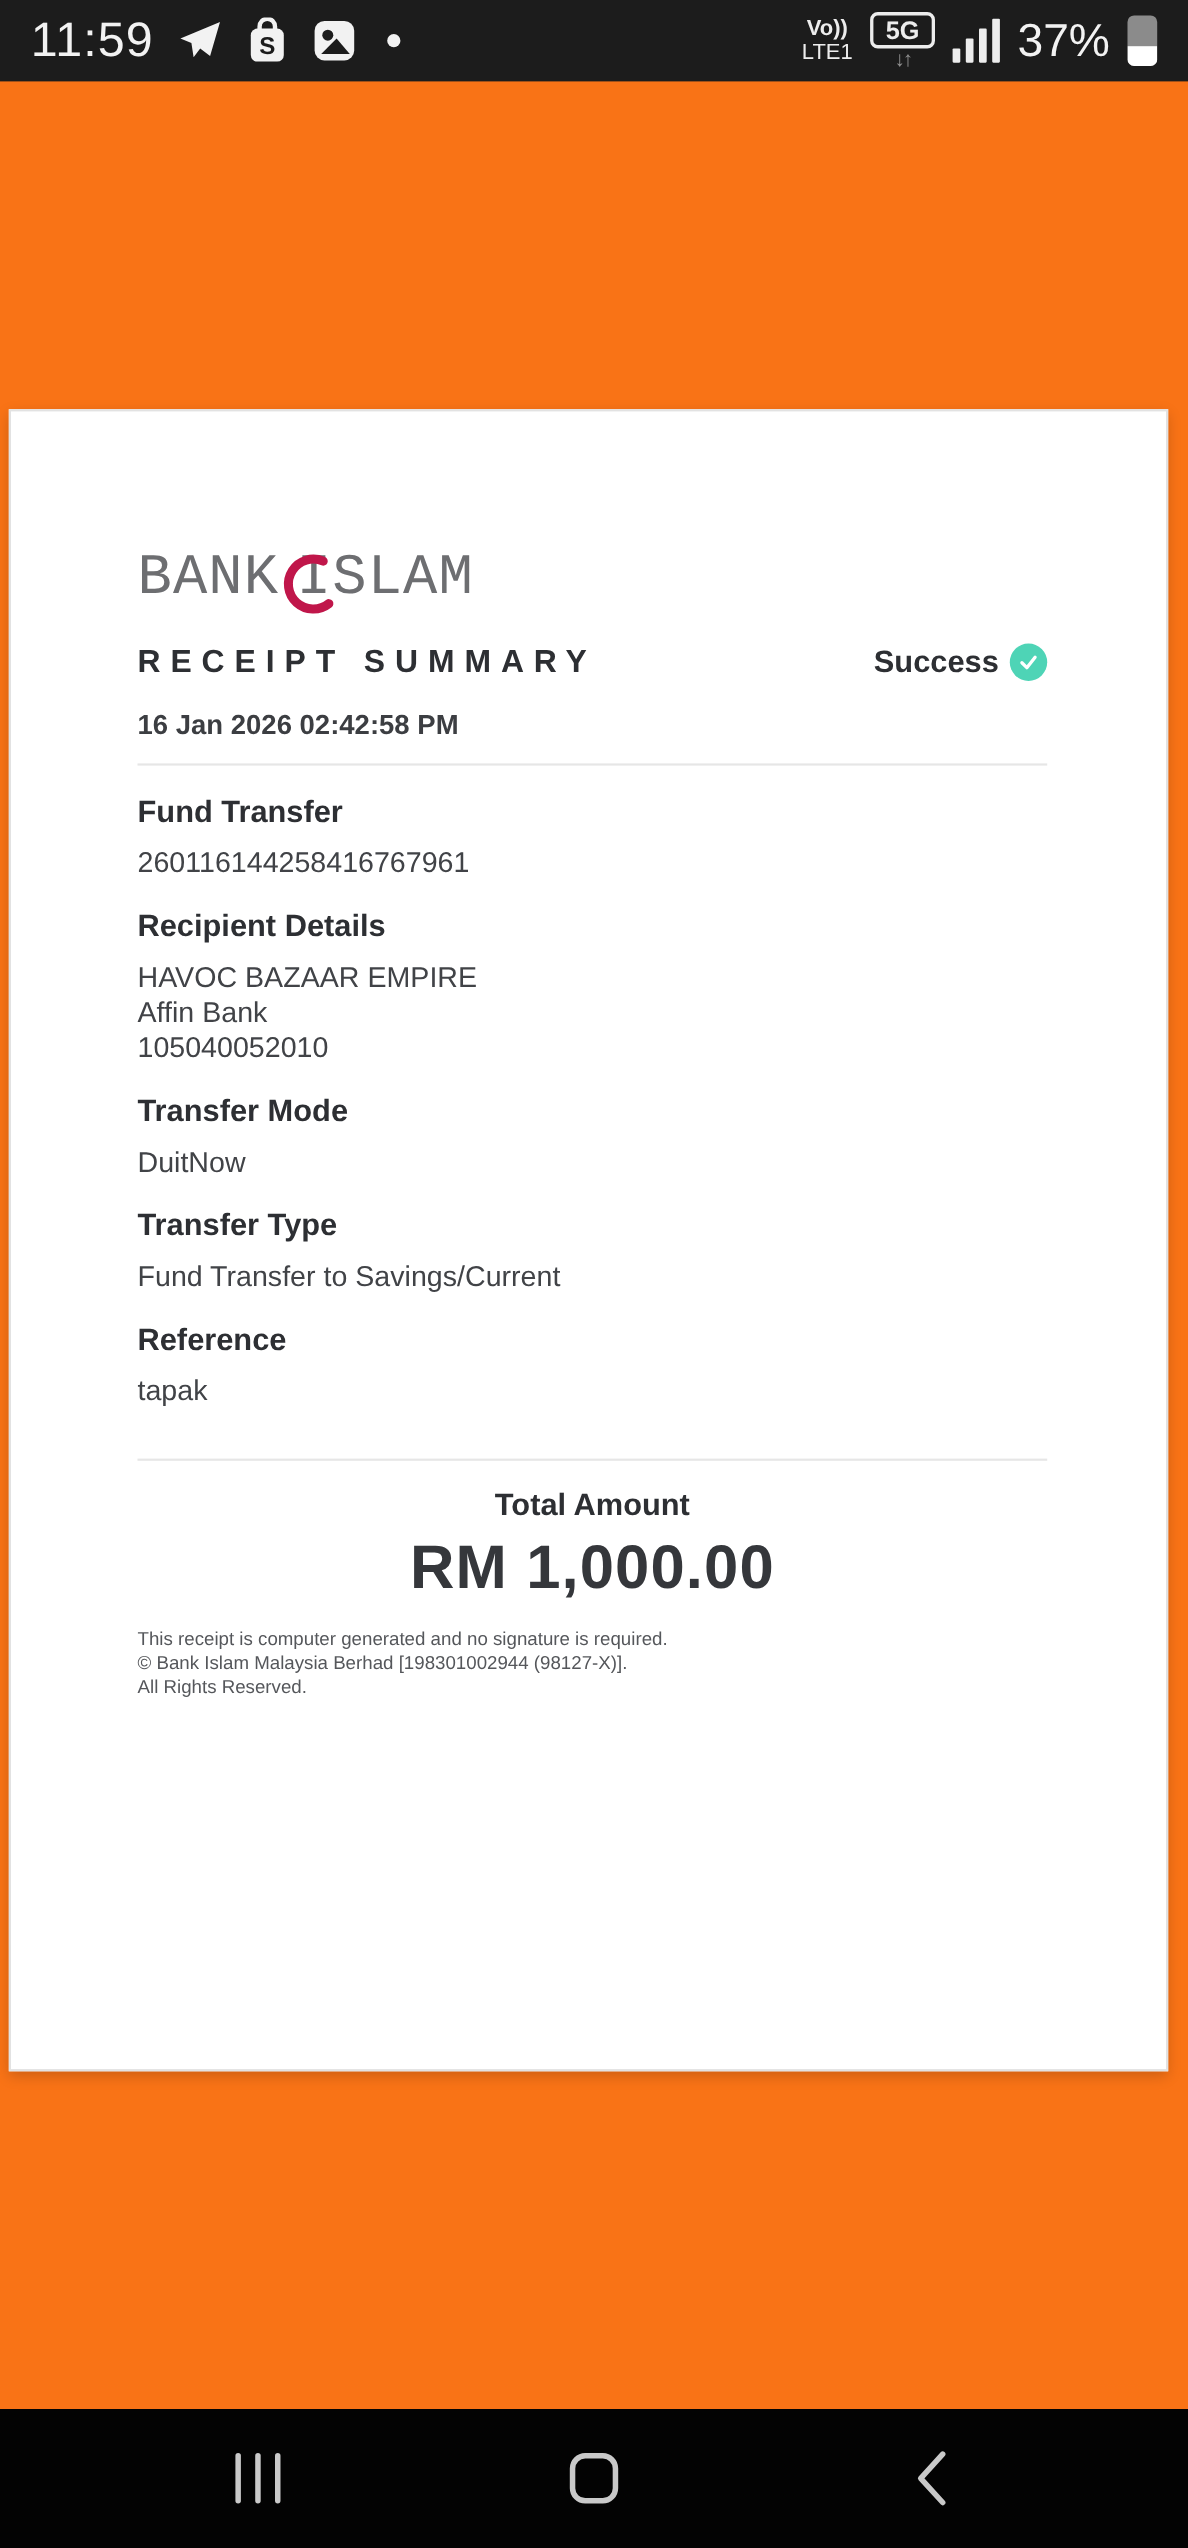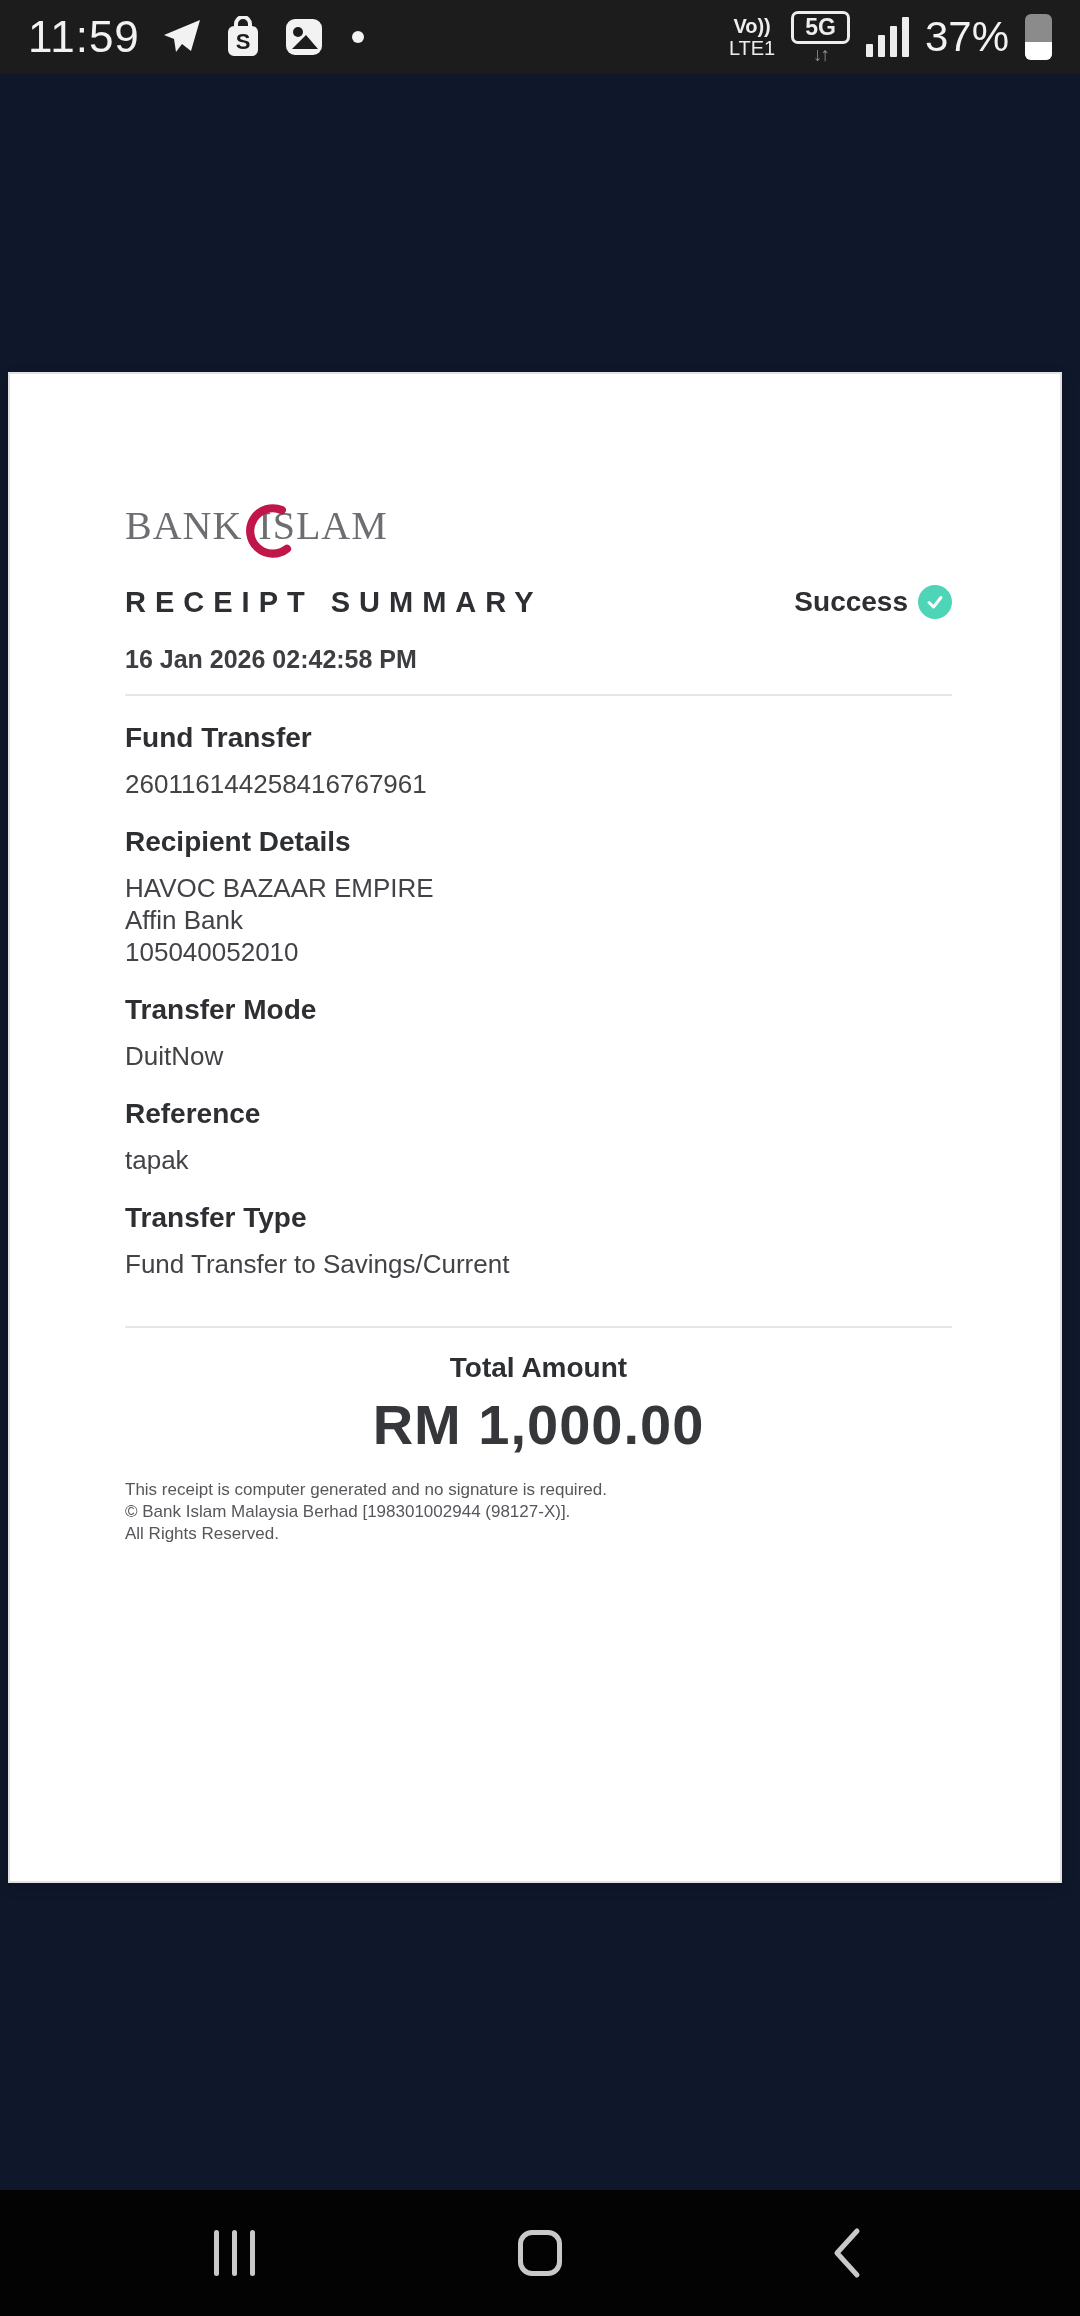--- a/index.html
+++ b/index.html
@@ -1,17 +1,17 @@
 <!DOCTYPE html>
 <html><head>
 <meta charset="utf-8">
 <style>
   html,body{margin:0;padding:0;background:#ffffff;}
   body{width:1080px;height:2316px;position:relative;font-family:"Liberation Sans",sans-serif;-webkit-font-smoothing:antialiased;}
-  .screen{position:absolute;inset:0;background:#0f172a;overflow:hidden;}
+  .screen{position:absolute;inset:0;background:#f97316;overflow:hidden;}
 
   
   .status-bar{position:absolute;top:0;left:0;width:1080px;height:74px;background:#1c1c1c;display:flex;align-items:center;justify-content:space-between;padding:0 28px;box-sizing:border-box;}
   .sb-left{display:flex;align-items:center;gap:22px;}
   .sb-time{color:#f2f2f2;font-size:44px;font-weight:400;letter-spacing:1px;}
   .sb-icon{display:flex;align-items:center;justify-content:center;}
   .notif-dot{width:12px;height:12px;border-radius:50%;background:#f2f2f2;margin-left:6px;}
   .sb-right{display:flex;align-items:center;gap:16px;}
   .volte{display:flex;flex-direction:column;align-items:center;line-height:1;color:#ededed;font-weight:700;}
   .volte .v1{font-size:20px;}
@@ -24,21 +24,21 @@
   .battery-pct{color:#f2f2f2;font-size:42px;font-weight:400;}
   .battery{width:27px;height:46px;border-radius:6px;background:#8b8b8b;position:relative;overflow:hidden;}
   .battery .fill{position:absolute;left:0;right:0;bottom:0;height:40%;background:#ffffff;}
 
   
   .sb-icon svg{display:block;}
 
   
   .card{position:absolute;left:8px;top:372px;width:1054px;height:1511px;background:#ffffff;border:2px solid #e2e2e2;box-shadow:0 4px 12px rgba(0,0,0,0.18);box-sizing:border-box;padding:121px 108px 0 115px;}
 
-  .logo{display:flex;align-items:center;height:60px;color:#6d6e71;font-family:Liberation Serif, serif;font-size:40px;letter-spacing:1px;}
+  .logo{display:flex;align-items:center;height:60px;color:#6d6e71;font-family:Liberation Mono, monospace;font-size:52px;letter-spacing:1px;}
   .logo .bank{font-weight:500;}
   .logo .crescent{width:56px;height:64px;margin:6px -44px 0 2px;position:relative;z-index:1;}
   .logo .islam{font-weight:500;position:relative;z-index:0;padding-left:2px;}
 
   .title-row{display:flex;align-items:center;justify-content:space-between;margin-top:30px;}
   .receipt-title{font-size:29px;font-weight:700;color:#2d2f33;letter-spacing:9px;}
   .status-wrap{display:flex;align-items:center;gap:10px;}
   .status-text{font-size:28px;font-weight:600;color:#2d2f33;}
   .check-circle{width:34px;height:34px;border-radius:50%;display:flex;align-items:center;justify-content:center;}
   .check-circle svg{display:block;}
@@ -157,27 +157,27 @@
       <div class="section-line">Affin Bank</div>
       <div class="section-line">105040052010</div>
     </div>
 
     <div class="section">
       <div class="section-heading">Transfer Mode</div>
       <div class="section-line">DuitNow</div>
     </div>
 
     <div class="section">
+      <div class="section-heading">Transfer Type</div>
+      <div class="section-line">Fund Transfer to Savings/Current</div>
+    </div>
+
+    <div class="section">
       <div class="section-heading">Reference</div>
       <div class="section-line">tapak</div>
-    </div>
-
-    <div class="section">
-      <div class="section-heading">Transfer Type</div>
-      <div class="section-line">Fund Transfer to Savings/Current</div>
     </div>
 
     <hr class="divider2">
 
     <div class="total-block">
       <div class="total-label">Total Amount</div>
       <div class="total-amount">RM 1,000.00</div>
     </div>
 
     <div class="fineprint">

